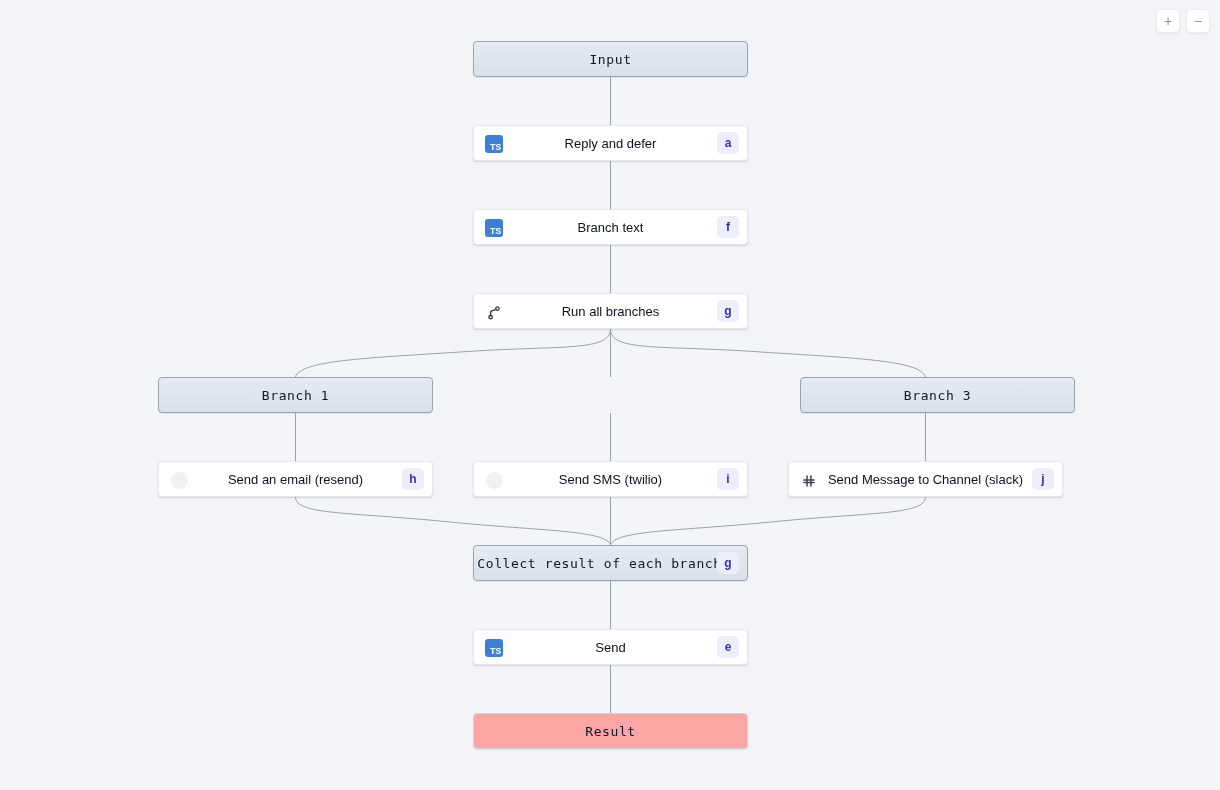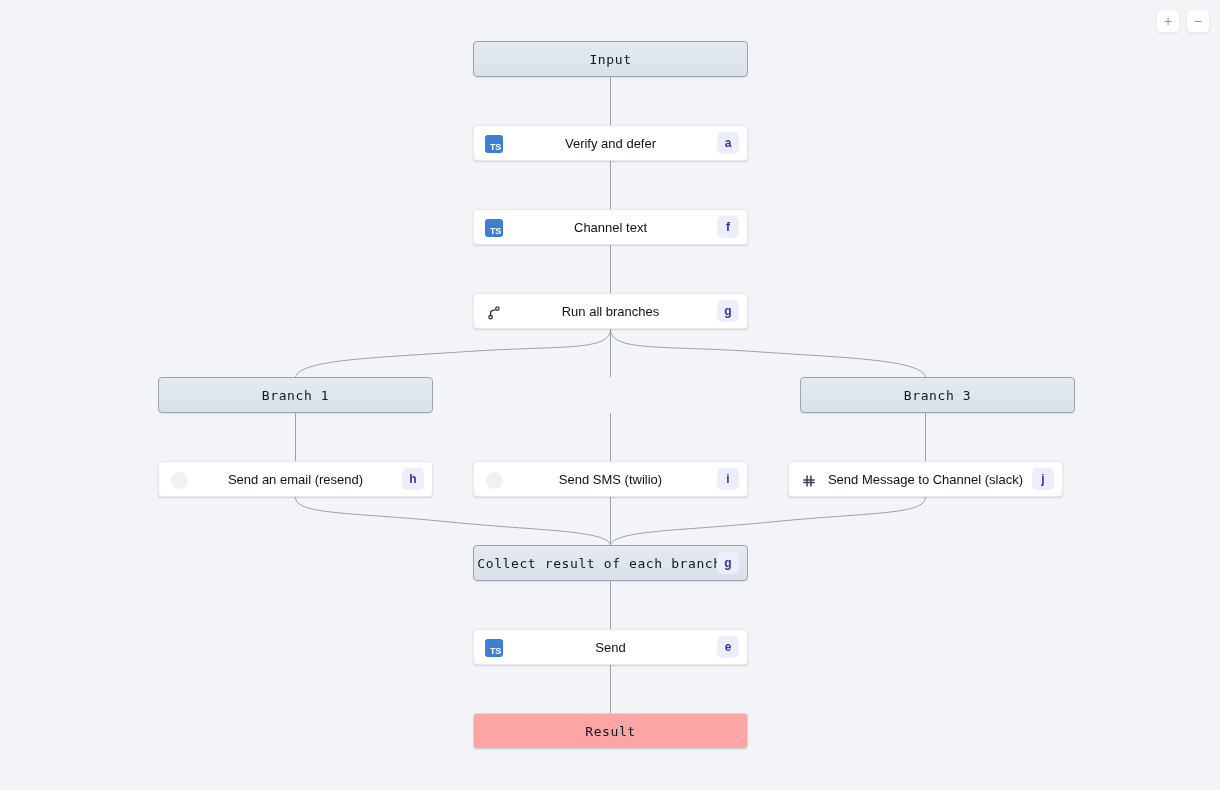--- a/index.html
+++ b/index.html
@@ -183,29 +183,29 @@
   </svg>
 
   <div class="node frame" style="left:473px; top:41px; width:275px;">
     <span class="label">Input</span>
   </div>
 
   <div class="node step" style="left:473px; top:125px; width:275px;">
     <span class="icon-slot">
       <span class="icon-ts">TS</span>
     </span>
-    <span class="label">Verify and defer</span>
+    <span class="label">Reply and defer</span>
     <span class="badge">a</span>
   </div>
 
   <div class="node step" style="left:473px; top:209px; width:275px;">
     <span class="icon-slot">
       <span class="icon-ts">TS</span>
     </span>
-    <span class="label">Channel text</span>
+    <span class="label">Branch text</span>
     <span class="badge">f</span>
   </div>
 
   <div class="node step" style="left:473px; top:293px; width:275px;">
     <span class="icon-slot">
       <svg class="icon-svg" width="16" height="16" viewBox="0 0 16 16" fill="none" stroke="#2b3340" stroke-width="1.3" stroke-linecap="round">
         <circle cx="4.6" cy="12.2" r="1.7"></circle>
         <circle cx="11.4" cy="3.6" r="1.7"></circle>
         <path d="M4.6 10.5 L4.6 7.5 C4.6 5.3 7.2 5.3 9.2 4.9"></path>
       </svg>

